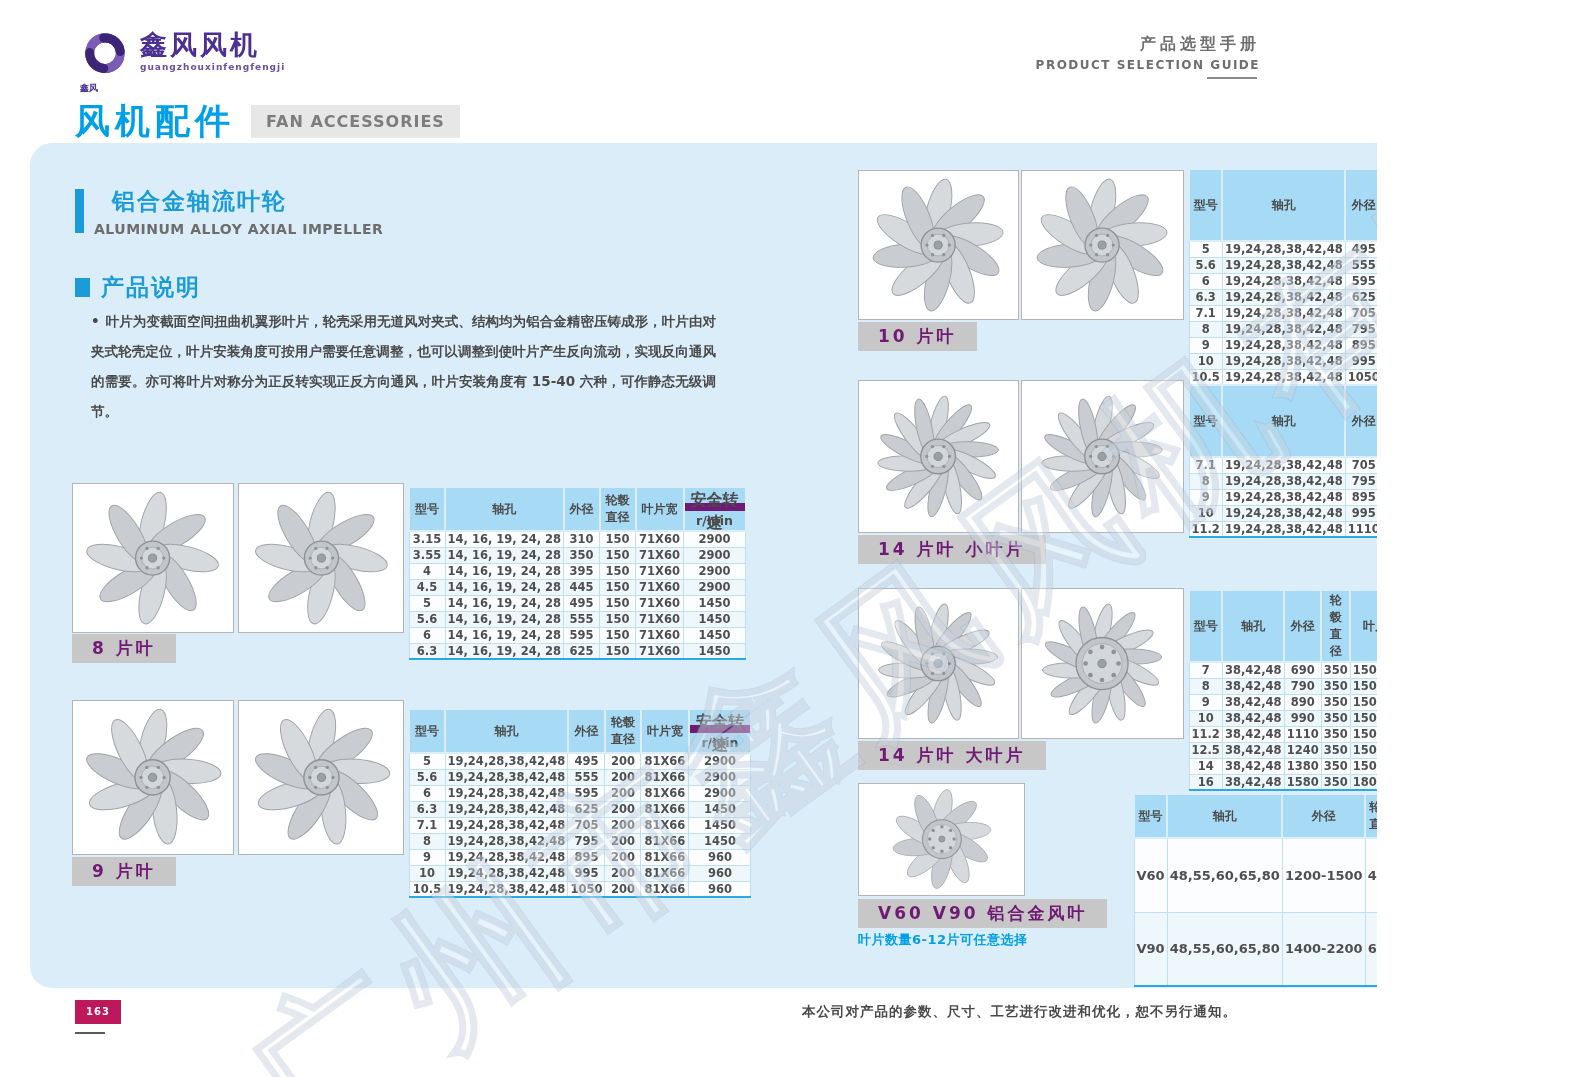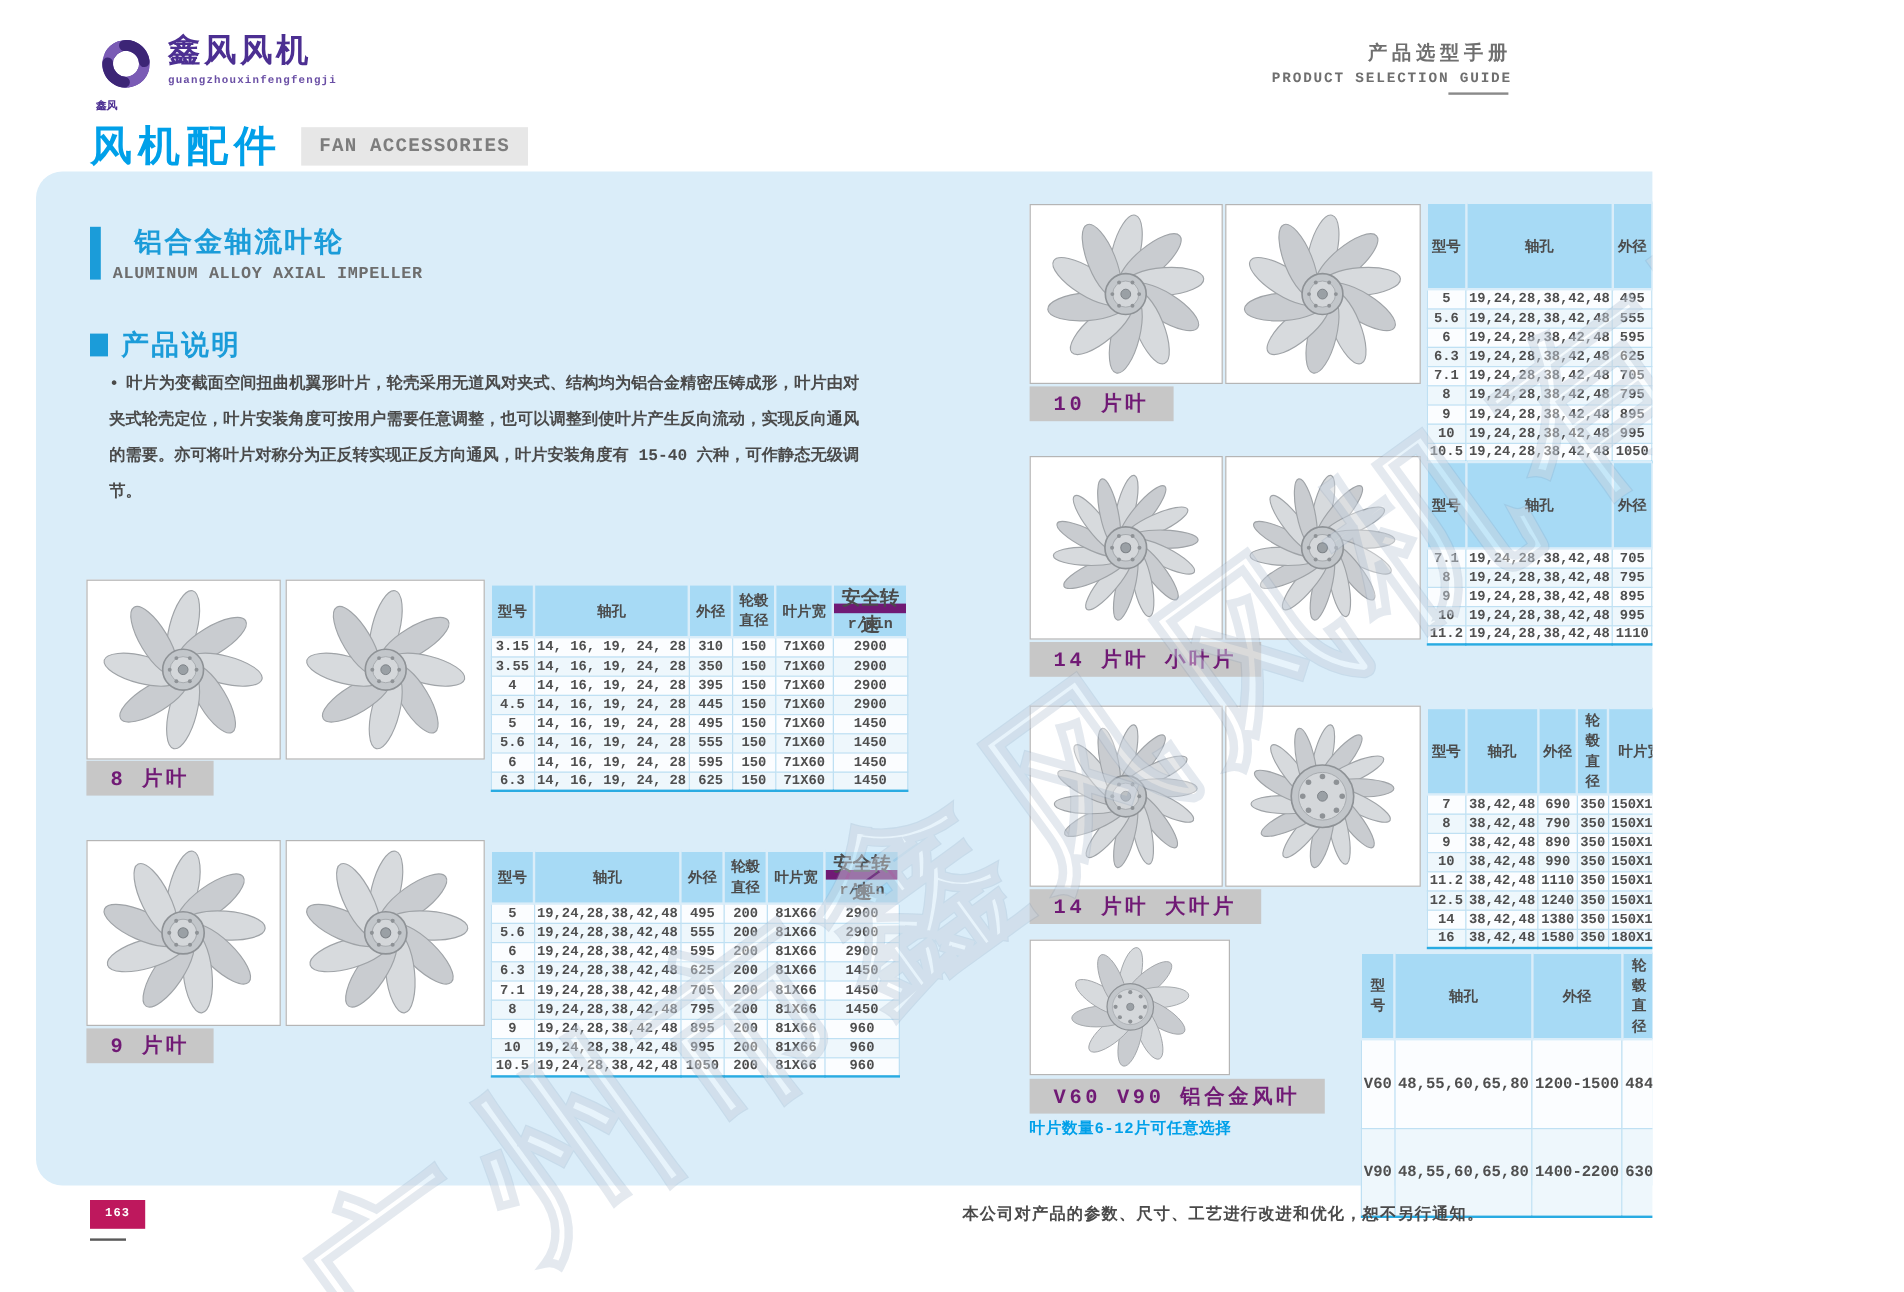--- a/index.html
+++ b/index.html
@@ -1,17 +1,17 @@
 <!DOCTYPE html>
 <html><head>
 <meta charset="utf-8">
 <style>
   * { margin:0; padding:0; box-sizing:border-box; }
   body { font-family:"DejaVu Sans","Liberation Sans",sans-serif; background:#fff; }
-  #page { position:relative; width:1377px; height:1077px; background:#fff; overflow:hidden;font-family:Liberation Mono, monospace; }
+  #page { position:relative; width:1377px; height:1077px; background:#fff; overflow:hidden; }
 
   .content-bg { position:absolute; left:30px; top:143px; width:1527px; height:845px;
     background:#daedf9; border-radius:22px; }
 
   
   .logo { position:absolute; left:78px; top:28px; display:flex; align-items:flex-start; }
   .logo-icon { width:54px; height:54px; }
   .logo-txt { margin-left:8px; }
   .logo-name { font-size:27px; font-weight:bold; color:#4c2f92; letter-spacing:3px; line-height:34px; }
   .logo-sub { font-size:9px; font-weight:bold; color:#6a4fa5; letter-spacing:1px; }

